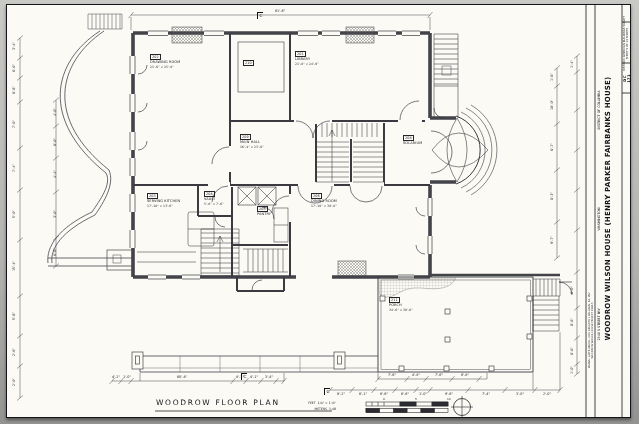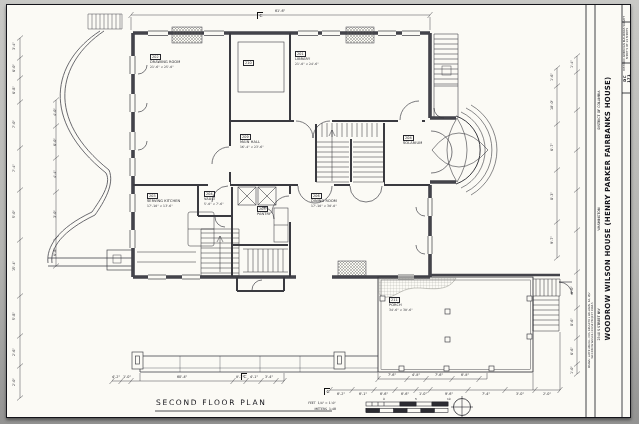--- a/index.html
+++ b/index.html
@@ -284,21 +284,21 @@
     <div class="dim" style="left: 520px; top: 394px; transform: translate(-50%, -50%);">3'-0"</div>
     <div class="dim" style="left: 547px; top: 394px; transform: translate(-50%, -50%);">2'-0"</div>
     <div class="marker" style="left: 257px; top: 12px;">C</div>
     <div class="marker" style="left: 241px; top: 373px;">C</div>
     <div class="marker" style="left: 324px; top: 388px;">C</div>
     <div class="ticknum" style="left: 383px; top: 397px;">0</div>
     <div class="ticknum" style="left: 415px; top: 397px;">5</div>
     <div class="ticknum" style="left: 447px; top: 397px;">10</div>
   </div>
 
-<div class="plan-title">SECOND FLOOR PLAN</div>
+<div class="plan-title">WOODROW FLOOR PLAN</div>
 
 <div class="scale-label" style="left:294px;top:400.5px">
   <span>FEET</span>&nbsp;&nbsp;<span>1/4" = 1'-0"</span>
 </div>
 <div class="scale-label" style="left:294px;top:407px">
   <span>METERS</span>&nbsp;&nbsp;<span>1:48</span>
 </div>
 
 <div class="tb" id="tb-survey" style="left:599px;top:38.5px;width:56px;height:9px">
   <div>HISTORIC AMERICAN BUILDINGS SURVEY</div>

